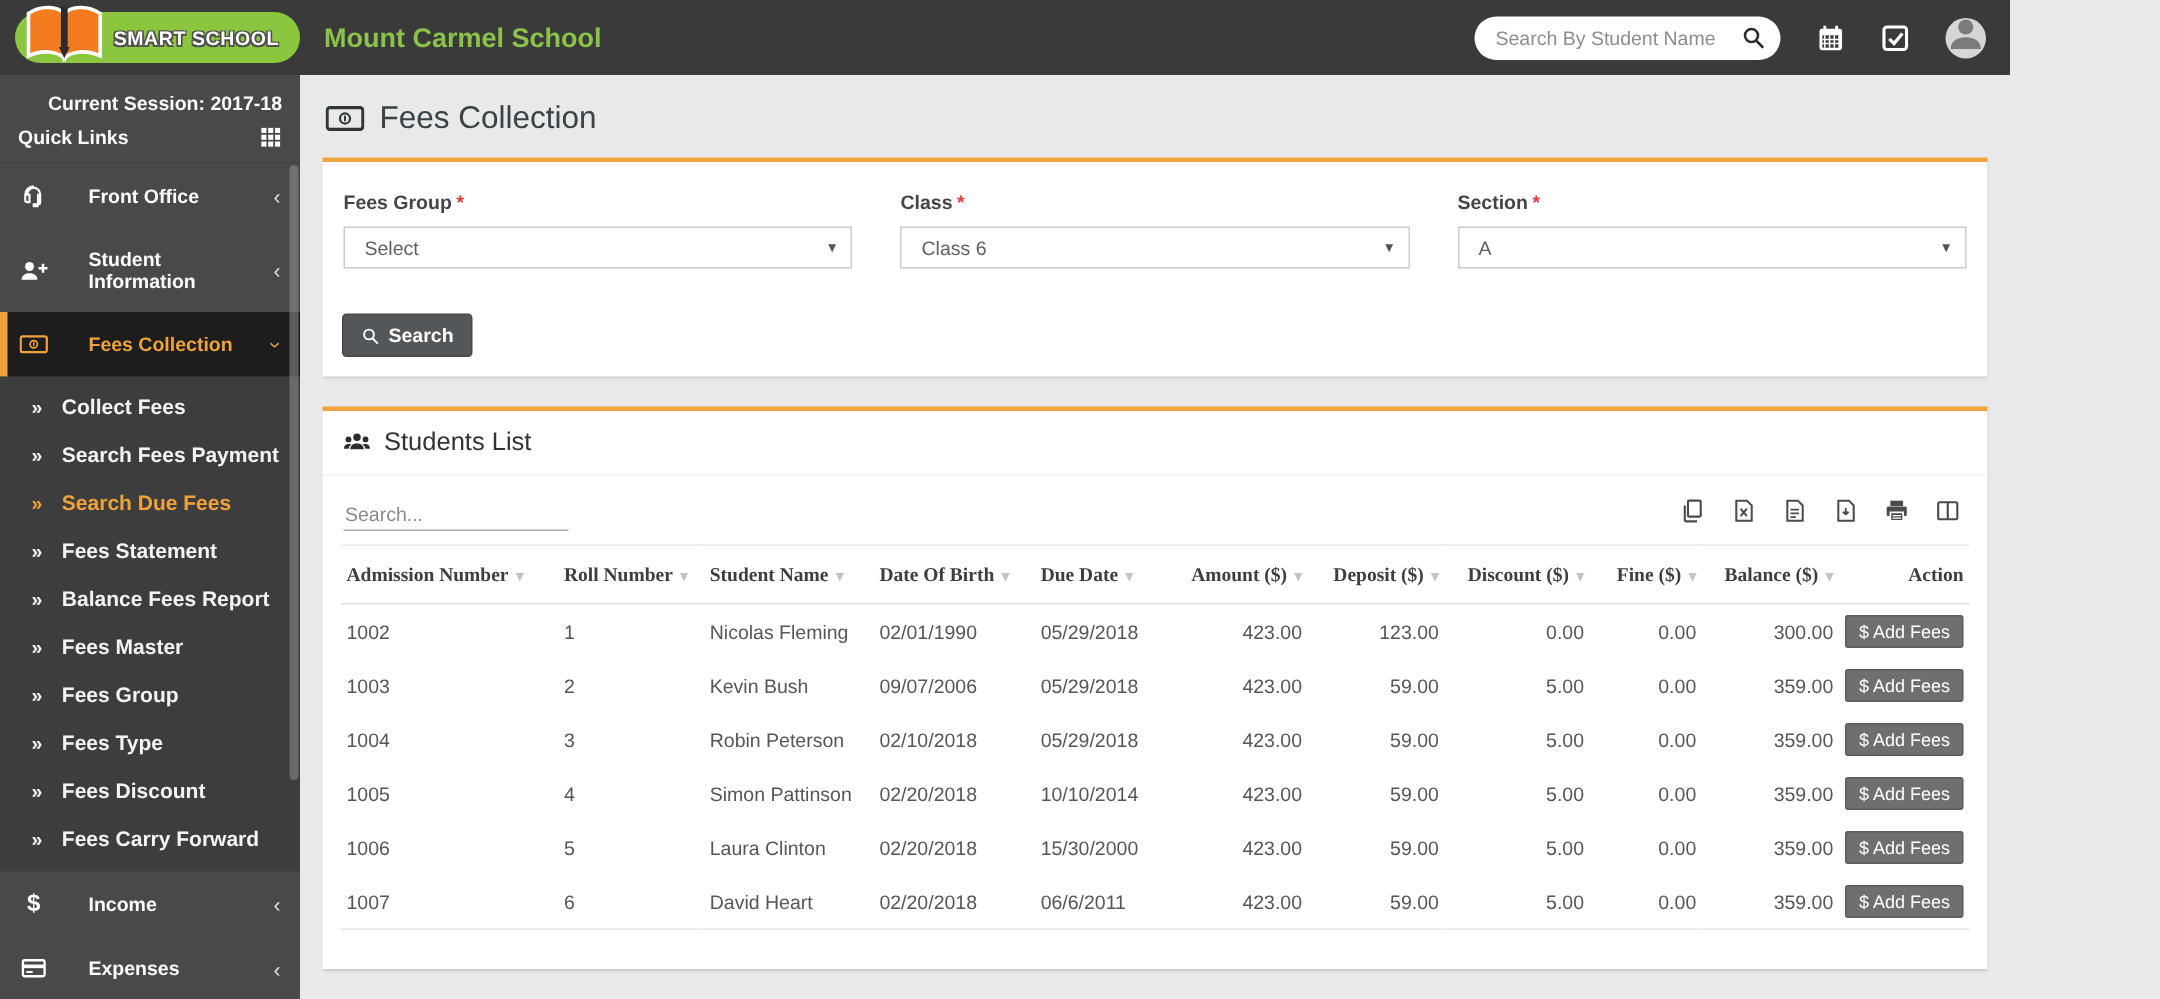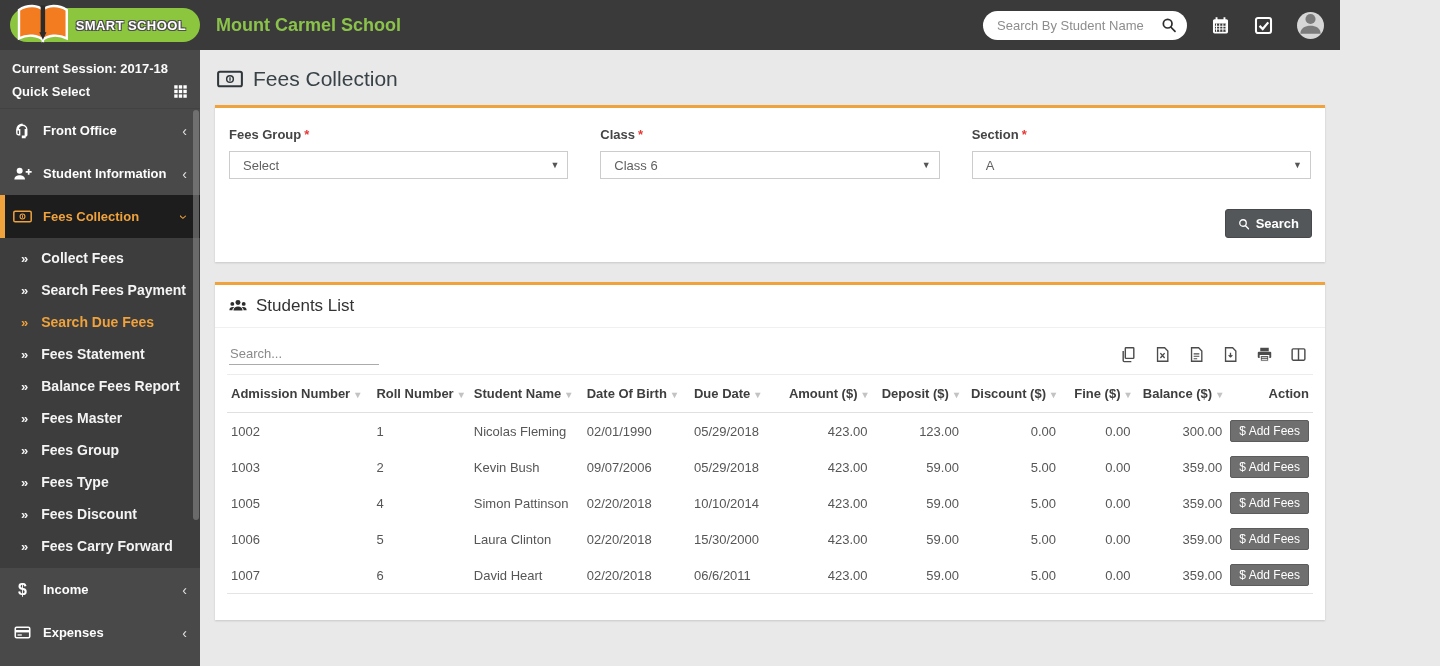--- a/index.html
+++ b/index.html
@@ -20,25 +20,25 @@
   .search-pill .ic { color:#2d2d2d; width:16px; height:16px; display:inline-flex; }
   .top-ic { color:#fff; width:19px; height:19px; display:inline-flex; cursor:pointer; }
   .top-ic svg { width:100%; height:100%; }
   .avatar { width:27px; height:27px; border-radius:50%; background:#d6d6d6; display:flex; align-items:center; justify-content:center; cursor:pointer; }
   .avatar svg { width:13px; height:13px; color:#7b7b7b; }
 
   
   .sidebar { position:absolute; top:50px; left:0; width:200px; bottom:0; background:#494949; color:#fff; z-index:4; }
   .sb-scroll { position:absolute; top:60px; right:1px; width:6px; height:410px; background:#8f8f8f; border-radius:3px; opacity:.55; }
   .session-block { padding:11px 12px 9px; border-bottom:1px solid #424242; }
-  .session-text { font-size:13px; font-weight:600; color:#fbfbfb; }
+  .session-text { font-size:13px; font-weight:600; color:#fbfbfb;text-align:right; }
   .quicklinks-row { display:flex; align-items:center; justify-content:space-between; margin-top:8px; }
   .quicklinks-text { font-size:13px; font-weight:600; color:#fbfbfb; }
   .ql-ic { width:15px; height:15px; color:#fff; display:inline-flex; cursor:pointer; }
-  .nav-item { display:flex; align-items:center; padding:13px 13px; cursor:pointer; position:relative; }
+  .nav-item { display:flex; align-items:center; padding:13px 13px; cursor:pointer; position:relative;gap:16px; }
   .nav-item .nav-ic { width:19px; height:17px; margin-right:11px; display:inline-flex; align-items:center; justify-content:center; color:#fff; font-weight:700; }
   .nav-item .nav-ic svg { width:17px; height:17px; }
   .nav-item .nav-label { flex:1; font-size:13px; font-weight:600; color:#fdfdfd; }
   .nav-item .nav-caret { font-size:14px; color:#e2e2e2; line-height:1; }
   .caret-down { display:inline-block; transform:rotate(90deg); }
   .nav-item.active { background:#1d1d1d; border-left:5px solid #f0a33c; padding-left:8px; }
   .nav-item.active .nav-label, .nav-item.active .nav-ic, .nav-item.active .nav-caret { color:#f0a33c; }
   .submenu { background:#3d3d3d; padding:4px 0 6px; }
   .sub-item { display:flex; align-items:center; padding:8px 12px 8px 21px; cursor:pointer; }
   .sub-item .sub-arrow { font-size:13px; font-weight:700; color:#f4f4f4; margin-right:13px; }
@@ -54,35 +54,35 @@
   .card-header .ch-ic { width:18px; height:18px; display:inline-flex; color:#2d2d2d; }
 
   
   .criteria-body { display:flex; gap:32px; padding:19px 14px 6px; }
   .field { flex:1; }
   .field-label { font-size:13px; font-weight:600; color:#454545; margin-bottom:9px; }
   .req { color:#e53935; margin-left:3px; }
   .select-box { position:relative; border:1px solid #ccc; height:28px; display:flex; align-items:center; padding:0 24px 0 13px; cursor:pointer; background:#fff; }
   .select-value { font-size:13px; color:#616161; }
   .select-caret { position:absolute; right:8px; top:8px; font-size:9px; color:#555; }
-  .criteria-footer { display:flex; justify-content:flex-end; padding:24px 13px 24px; }
+  .criteria-footer { display:flex; justify-content:flex-start; padding:24px 13px 13px; }
   .btn-search { display:inline-flex; align-items:center; gap:6px; background:#54575a; color:#fff; border:1px solid #46494c; border-radius:3px; font-size:13px; font-weight:700; padding:6px 12px; cursor:pointer; font-family:"Liberation Sans",sans-serif; }
   .btn-search .ic { width:12px; height:12px; display:inline-flex; }
 
   
   .students-card { margin-top:20px; }
-  .table-toolbar { display:flex; align-items:center; justify-content:space-between; padding:15px 14px 9px; }
+  .table-toolbar { display:flex; align-items:flex-start; justify-content:space-between; padding:15px 14px 9px; }
   .tbl-search { border:none; border-bottom:1px solid #ababab; width:150px; font-size:13px; color:#444; padding:3px 1px; outline:none; background:transparent; font-family:"Liberation Sans",sans-serif; }
   .tbl-search::placeholder { color:#8a8a8a; }
   .export-group { display:flex; align-items:center; gap:17px; padding-right:4px; }
   .exp-ic { width:17px; height:17px; color:#4b4b4b; display:inline-flex; cursor:pointer; }
   .exp-ic svg { width:100%; height:100%; }
 
   table.students { width:calc(100% - 24px); margin:0 12px; border-collapse:collapse; border-top:1px solid #ececec; border-bottom:1px solid #e4e4e4; }
-  table.students th { font-size:13px; font-weight:700; color:#3e3e3e; padding:11px 4px; border-bottom:1px solid #e0e0e0; text-align:left; white-space:nowrap; }
+  table.students th { font-size:13px; font-weight:700; color:#3e3e3e; padding:11px 4px; border-bottom:1px solid #e0e0e0; text-align:left; white-space:nowrap;font-family:Liberation Serif, serif; }
   table.students th.r, table.students td.r { text-align:right; }
   table.students td { font-size:13px; color:#565656; padding:7px 4px; white-space:nowrap; }
   .sort-caret { font-size:10px; color:#c3c3c3; margin-left:5px; }
   .btn-addfees { background:#6f6f6f; border:1px solid #5c5c5c; color:#fff; font-size:12px; padding:3px 8px; border-radius:2px; cursor:pointer; white-space:nowrap; font-family:"Liberation Sans",sans-serif; }
   .table-footer { display:flex; align-items:center; justify-content:space-between; padding:10px 14px 16px; }
 </style>
 </head>
 <body>
 
 <div class="canvas">
@@ -130,21 +130,21 @@
               <path d="M3 21 c0-5 4.5-7 9-7 s9 2 9 7 z" fill="currentColor"></path>
             </svg></span>
         </span>
     </div>
   </header>
 
   <aside class="sidebar">
     <div class="session-block">
       <div class="session-text">Current Session: 2017-18</div>
       <div class="quicklinks-row">
-        <span class="quicklinks-text">Quick Select</span>
+        <span class="quicklinks-text">Quick Links</span>
         <span class="ql-ic">
             <svg viewBox="0 0 24 24" fill="none" style="width:100%;height:100%">
               <g fill="currentColor">
                 <rect x="2" y="2" width="5.4" height="5.4"></rect>
                 <rect x="9.3" y="2" width="5.4" height="5.4"></rect>
                 <rect x="16.6" y="2" width="5.4" height="5.4"></rect>
                 <rect x="2" y="9.3" width="5.4" height="5.4"></rect>
                 <rect x="9.3" y="9.3" width="5.4" height="5.4"></rect>
                 <rect x="16.6" y="9.3" width="5.4" height="5.4"></rect>
                 <rect x="2" y="16.6" width="5.4" height="5.4"></rect>
@@ -405,20 +405,33 @@
               <td class="">09/07/2006</td>
               <td class="">05/29/2018</td>
               <td class="r">423.00</td>
               <td class="r">59.00</td>
               <td class="r">5.00</td>
               <td class="r">0.00</td>
               <td class="r">359.00</td>
               <td class="r"><button class="btn-addfees">$ Add Fees</button></td>
             </tr>
             <tr>
+              <td class="">1004</td>
+              <td class="">3</td>
+              <td class="">Robin Peterson</td>
+              <td class="">02/10/2018</td>
+              <td class="">05/29/2018</td>
+              <td class="r">423.00</td>
+              <td class="r">59.00</td>
+              <td class="r">5.00</td>
+              <td class="r">0.00</td>
+              <td class="r">359.00</td>
+              <td class="r"><button class="btn-addfees">$ Add Fees</button></td>
+            </tr>
+            <tr>
               <td class="">1005</td>
               <td class="">4</td>
               <td class="">Simon Pattinson</td>
               <td class="">02/20/2018</td>
               <td class="">10/10/2014</td>
               <td class="r">423.00</td>
               <td class="r">59.00</td>
               <td class="r">5.00</td>
               <td class="r">0.00</td>
               <td class="r">359.00</td>

